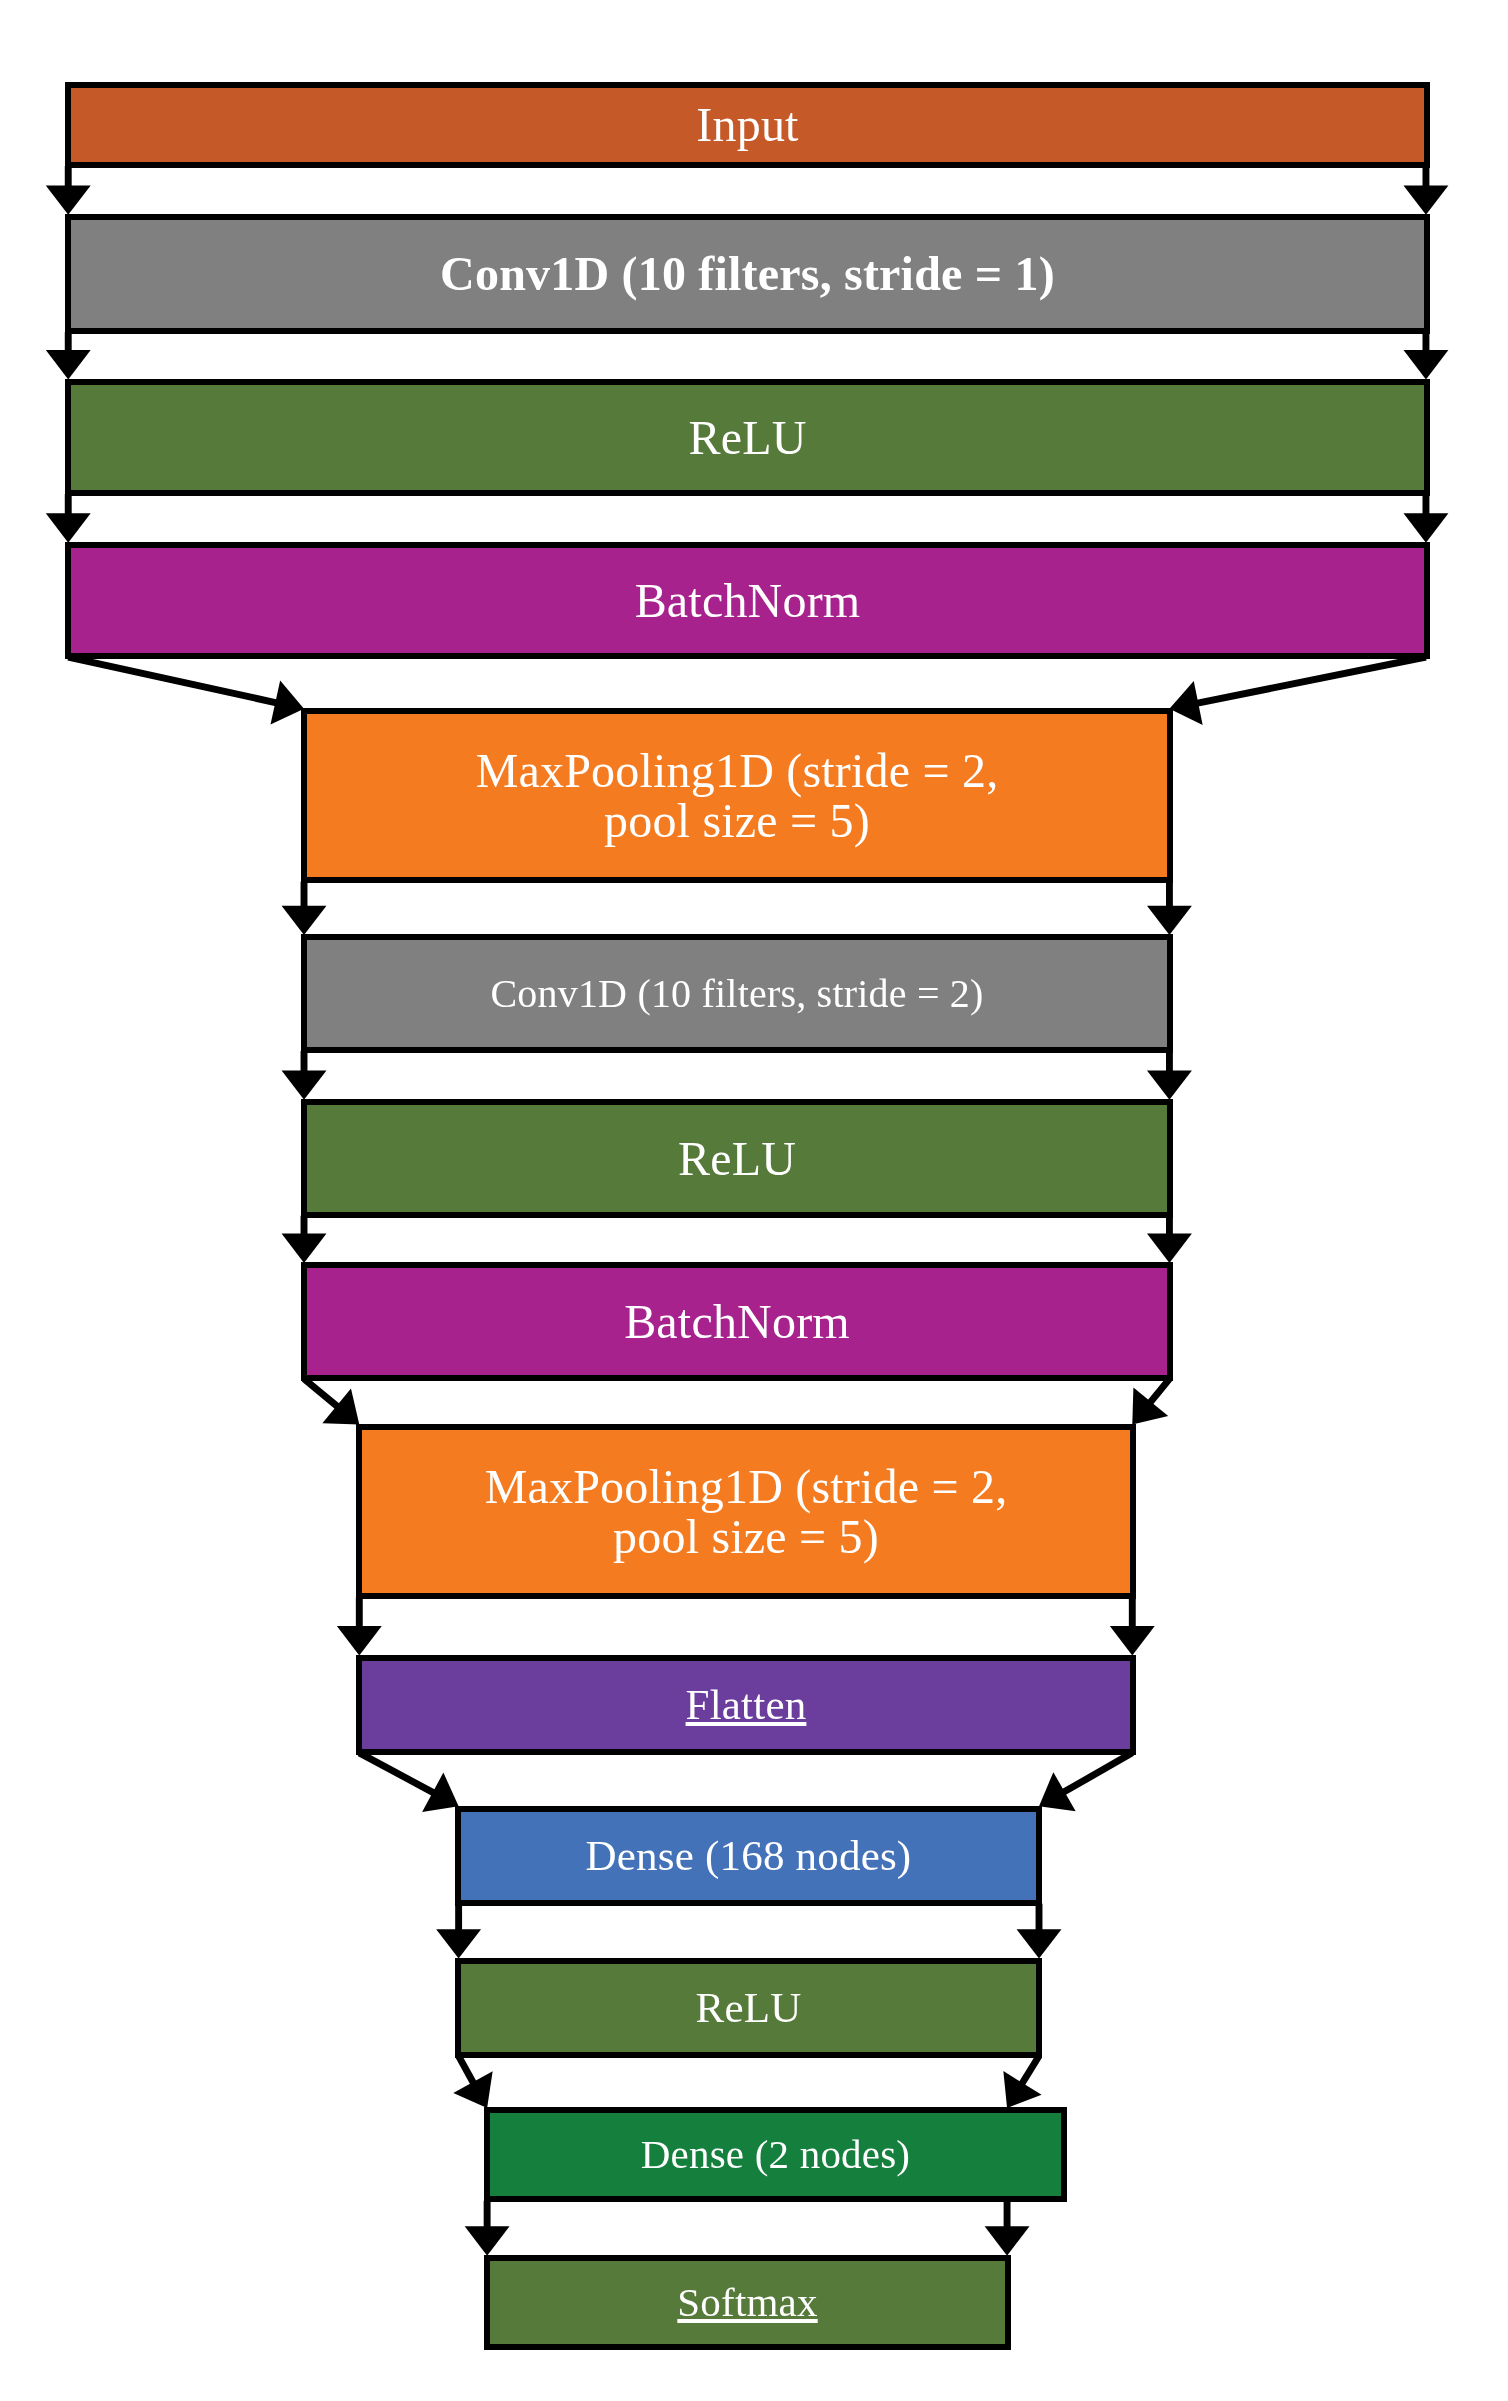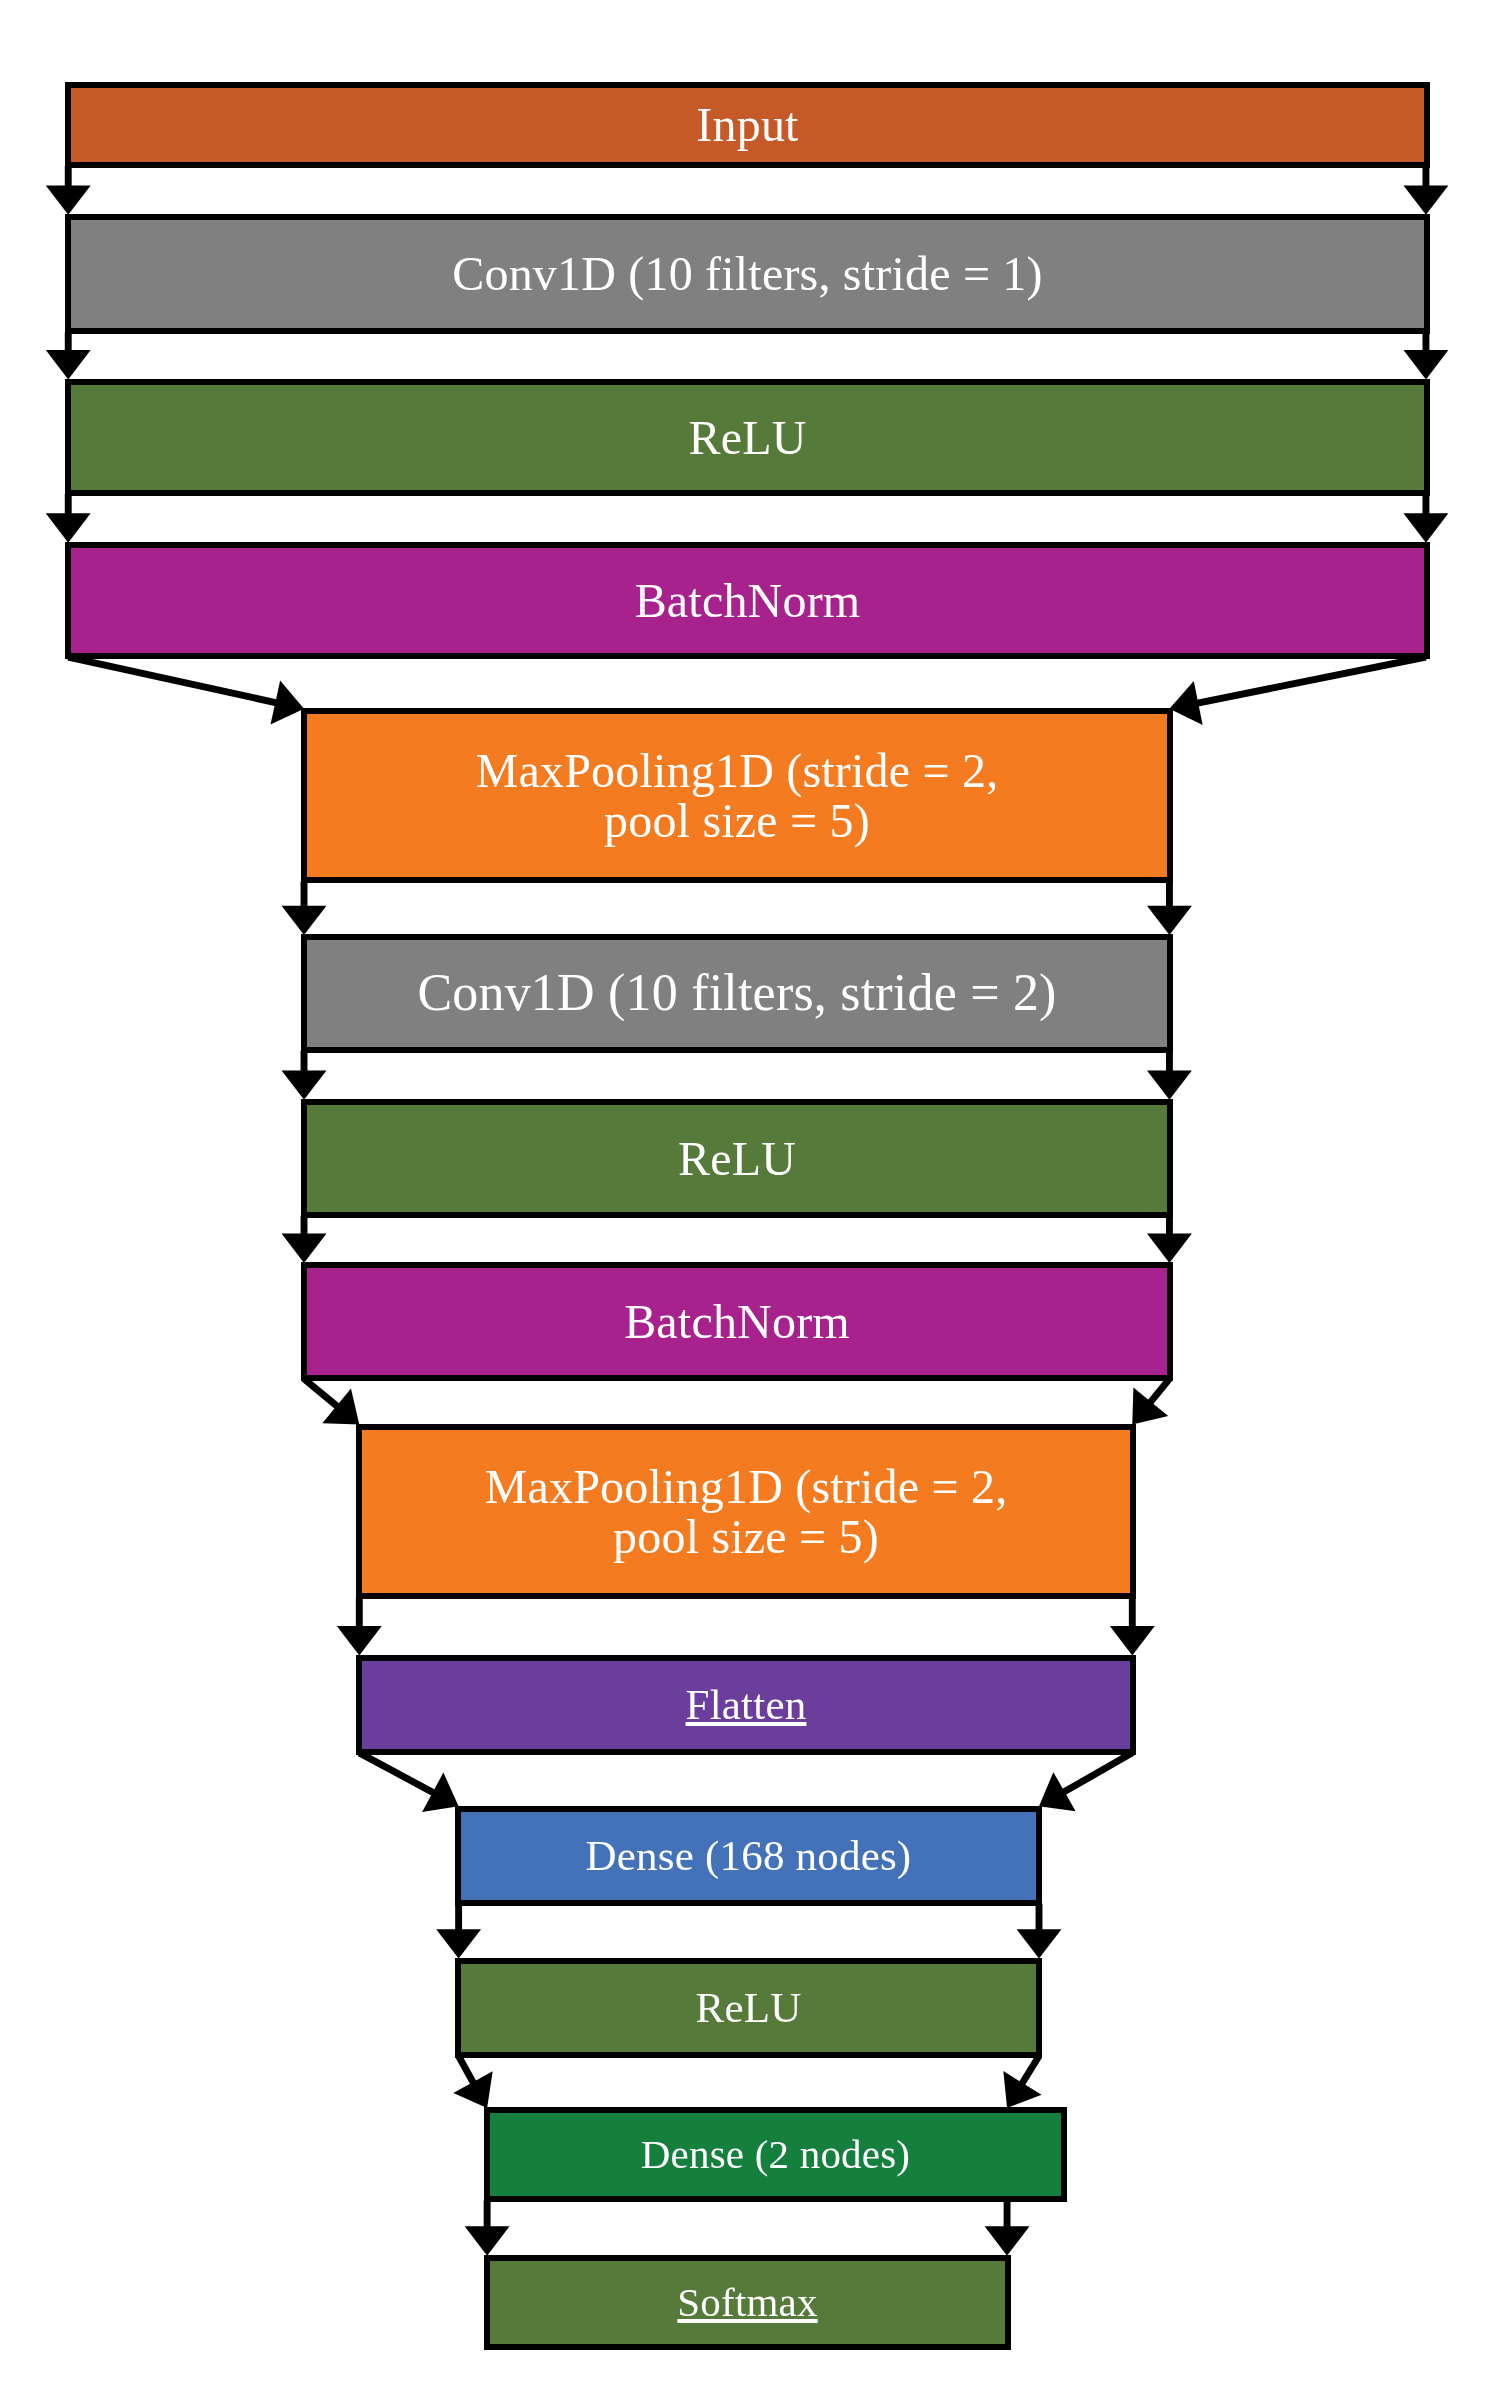--- a/index.html
+++ b/index.html
@@ -95,26 +95,26 @@
       <polygon points="564,2440.628205128205 524.8362634145969,2423.3596864694096 570.4040106046707,2398.308131307673" fill="#000000"></polygon>
       <line x1="1203" y1="2380.6025641025644" x2="1179.6428820306742" y2="2418.495158119329" stroke="#000000" stroke-width="8" stroke-linecap="butt"></line>
       <polygon points="1166,2440.628205128205 1161.7076448773903,2398.0421077782316 1205.9737388951419,2425.32787183958" fill="#000000"></polygon>
       <line x1="564" y1="2548.1153846153848" x2="564" y2="2586.7051282051284" stroke="#000000" stroke-width="8" stroke-linecap="butt"></line>
       <polygon points="564,2611.7051282051284 538,2577.7051282051284 590,2577.7051282051284" fill="#000000"></polygon>
       <line x1="1166" y1="2548.1153846153848" x2="1166" y2="2586.7051282051284" stroke="#000000" stroke-width="8" stroke-linecap="butt"></line>
       <polygon points="1166,2611.7051282051284 1140,2577.7051282051284 1192,2577.7051282051284" fill="#000000"></polygon>
     </svg>
   <div id="blocks-layer">
       <div class="layer-block" style="left: 65px; top: 82px; width: 1365px; height: 86px; background: rgb(197, 90, 40); font-size: 48px;">Input</div>
-      <div class="layer-block" style="left: 65px; top: 214px; width: 1365px; height: 120px; background: rgb(128, 128, 128); font-size: 48px;">Conv1D (10 filters, stride = 1)</div>
+      <div class="layer-block" style="left: 65px; top: 214px; width: 1365px; height: 120px; background: rgb(128, 128, 128); font-size: 48px; font-weight: bold;">Conv1D (10 filters, stride = 1)</div>
       <div class="layer-block" style="left: 65px; top: 379px; width: 1365px; height: 117px; background: rgb(85, 122, 57); font-size: 48px;">ReLU</div>
       <div class="layer-block" style="left: 65px; top: 542px; width: 1365px; height: 117px; background: rgb(168, 34, 142); font-size: 48px;">BatchNorm</div>
       <div class="layer-block" style="left: 301px; top: 708px; width: 872px; height: 175px; background: rgb(244, 123, 32); font-size: 48px;">MaxPooling1D (stride = 2,
 pool size = 5)</div>
-      <div class="layer-block" style="left: 301px; top: 934px; width: 872px; height: 119px; background: rgb(128, 128, 128); font-size: 52px;">Conv1D (10 filters, stride = 2)</div>
+      <div class="layer-block" style="left: 301px; top: 934px; width: 872px; height: 119px; background: rgb(128, 128, 128); font-size: 40px;">Conv1D (10 filters, stride = 2)</div>
       <div class="layer-block" style="left: 301px; top: 1099px; width: 872px; height: 119px; background: rgb(85, 122, 57); font-size: 48px;">ReLU</div>
       <div class="layer-block" style="left: 301px; top: 1262px; width: 872px; height: 119px; background: rgb(168, 34, 142); font-size: 48px;">BatchNorm</div>
       <div class="layer-block" style="left: 356px; top: 1424px; width: 780px; height: 175px; background: rgb(244, 123, 32); font-size: 48px;">MaxPooling1D (stride = 2,
 pool size = 5)</div>
       <div class="layer-block" style="left: 356px; top: 1655px; width: 780px; height: 100px; background: rgb(107, 62, 158); font-size: 43px; text-decoration: underline;">Flatten</div>
       <div class="layer-block" style="left: 455px; top: 1806px; width: 587px; height: 100px; background: rgb(68, 114, 184); font-size: 43px;">Dense (168 nodes)</div>
       <div class="layer-block" style="left: 455px; top: 1958px; width: 587px; height: 100px; background: rgb(85, 122, 57); font-size: 43px;">ReLU</div>
       <div class="layer-block" style="left: 484px; top: 2107px; width: 583px; height: 95px; background: #15803d; font-size: 41px;">Dense (2 nodes)</div>
       <div class="layer-block" style="left: 484px; top: 2255px; width: 527px; height: 95px; background: rgb(85, 122, 57); font-size: 41px; text-decoration: underline;">Softmax</div>
     </div>

